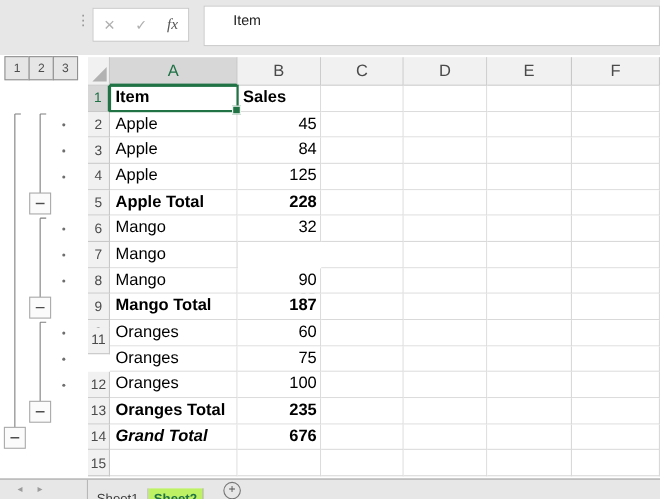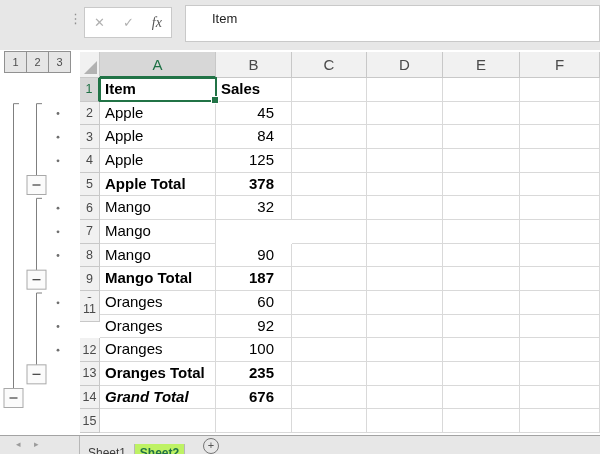--- a/index.html
+++ b/index.html
@@ -35,21 +35,21 @@
            color:#4a4a4a;display:flex;align-items:center;justify-content:center;}
   .colhead.sel{background:#d7d7d7;color:#1e7145;border-bottom:2px solid var(--accent);}
   .rowhead{position:absolute;left:80px;width:20px;box-sizing:border-box;background:#f1f1f1;
            border-right:1px solid #c8c8c8;border-bottom:1px solid #c8c8c8;font-size:12.5px;
            color:#4a4a4a;display:flex;align-items:center;justify-content:center;}
   .rowhead.sel{background:#d7d7d7;color:#1e7145;border-right:2px solid var(--accent);}
   
   .cell{position:absolute;box-sizing:border-box;background:#fff;border-right:1px solid #d9d9d9;
         border-bottom:1px solid #d9d9d9;font-size:15px;color:#000;white-space:nowrap;
         overflow:hidden;padding:2px 4px 0 5px;}
-  .cell.num{text-align:right;padding-right:17px;}
+  .cell.num{text-align:right;padding-right:3px;}
   .cell.b{font-weight:bold;}
   .selbox{position:absolute;left:99px;top:77px;width:118px;height:25px;box-sizing:border-box;
           border:2px solid var(--accent);pointer-events:none;z-index:5;}
   .selbox .handle{position:absolute;right:-4px;bottom:-4px;width:6px;height:6px;
                   background:var(--accent);border:1px solid #fff;}
   
   .sheetbar{position:absolute;left:0;top:435px;width:600px;height:19px;background:#e7e7e7;
             border-top:1px solid #a3a3a3;box-sizing:border-box;}
   .nav{position:absolute;top:3px;font-size:9px;color:#9b9b9b;}
   .tabdivider{position:absolute;left:79px;top:0;width:1px;height:19px;background:#b7b7b7;}
@@ -117,21 +117,21 @@
       <div class="cell" style="left: 520px; width: 80px; top: 125.334px; height: 23.667px;"></div>
       <div class="rowhead" style="top: 149.001px; height: 23.667px;">4</div>
       <div class="cell" style="left: 100px; width: 116px; top: 149.001px; height: 23.667px;">Apple</div>
       <div class="cell num" style="left: 216px; width: 76px; top: 149.001px; height: 23.667px;">125</div>
       <div class="cell" style="left: 292px; width: 75px; top: 149.001px; height: 23.667px;"></div>
       <div class="cell" style="left: 367px; width: 76px; top: 149.001px; height: 23.667px;"></div>
       <div class="cell" style="left: 443px; width: 77px; top: 149.001px; height: 23.667px;"></div>
       <div class="cell" style="left: 520px; width: 80px; top: 149.001px; height: 23.667px;"></div>
       <div class="rowhead" style="top: 172.668px; height: 23.667px;">5</div>
       <div class="cell b" style="left: 100px; width: 116px; top: 172.668px; height: 23.667px;">Apple Total</div>
-      <div class="cell num b" style="left: 216px; width: 76px; top: 172.668px; height: 23.667px;">378</div>
+      <div class="cell num b" style="left: 216px; width: 76px; top: 172.668px; height: 23.667px;">228</div>
       <div class="cell" style="left: 292px; width: 75px; top: 172.668px; height: 23.667px;"></div>
       <div class="cell" style="left: 367px; width: 76px; top: 172.668px; height: 23.667px;"></div>
       <div class="cell" style="left: 443px; width: 77px; top: 172.668px; height: 23.667px;"></div>
       <div class="cell" style="left: 520px; width: 80px; top: 172.668px; height: 23.667px;"></div>
       <div class="rowhead" style="top: 196.335px; height: 23.667px;">6</div>
       <div class="cell" style="left: 100px; width: 116px; top: 196.335px; height: 23.667px;">Mango</div>
       <div class="cell num" style="left: 216px; width: 76px; top: 196.335px; height: 23.667px;">32</div>
       <div class="cell" style="left: 292px; width: 75px; top: 196.335px; height: 23.667px;"></div>
       <div class="cell" style="left: 367px; width: 76px; top: 196.335px; height: 23.667px;"></div>
       <div class="cell" style="left: 443px; width: 77px; top: 196.335px; height: 23.667px;"></div>
@@ -159,21 +159,21 @@
       <div class="cell" style="left: 520px; width: 80px; top: 267.336px; height: 23.667px;"></div>
       <div class="rowhead" style="top: 291.003px; height: 23.667px;">9</div>
       <div class="cell" style="left: 100px; width: 116px; top: 291.003px; height: 23.667px;">Oranges</div>
       <div class="cell num" style="left: 216px; width: 76px; top: 291.003px; height: 23.667px;">60</div>
       <div class="cell" style="left: 292px; width: 75px; top: 291.003px; height: 23.667px;"></div>
       <div class="cell" style="left: 367px; width: 76px; top: 291.003px; height: 23.667px;"></div>
       <div class="cell" style="left: 443px; width: 77px; top: 291.003px; height: 23.667px;"></div>
       <div class="cell" style="left: 520px; width: 80px; top: 291.003px; height: 23.667px;"></div>
       <div class="rowhead" style="top: 298px; height: 23.667px;">11</div>
       <div class="cell" style="left: 100px; width: 116px; top: 314.67px; height: 23.667px;">Oranges</div>
-      <div class="cell num" style="left: 216px; width: 76px; top: 314.67px; height: 23.667px;">92</div>
+      <div class="cell num" style="left: 216px; width: 76px; top: 314.67px; height: 23.667px;">75</div>
       <div class="cell" style="left: 292px; width: 75px; top: 314.67px; height: 23.667px;"></div>
       <div class="cell" style="left: 367px; width: 76px; top: 314.67px; height: 23.667px;"></div>
       <div class="cell" style="left: 443px; width: 77px; top: 314.67px; height: 23.667px;"></div>
       <div class="cell" style="left: 520px; width: 80px; top: 314.67px; height: 23.667px;"></div>
       <div class="rowhead" style="top: 338.337px; height: 23.667px;">12</div>
       <div class="cell" style="left: 100px; width: 116px; top: 338.337px; height: 23.667px;">Oranges</div>
       <div class="cell num" style="left: 216px; width: 76px; top: 338.337px; height: 23.667px;">100</div>
       <div class="cell" style="left: 292px; width: 75px; top: 338.337px; height: 23.667px;"></div>
       <div class="cell" style="left: 367px; width: 76px; top: 338.337px; height: 23.667px;"></div>
       <div class="cell" style="left: 443px; width: 77px; top: 338.337px; height: 23.667px;"></div>

